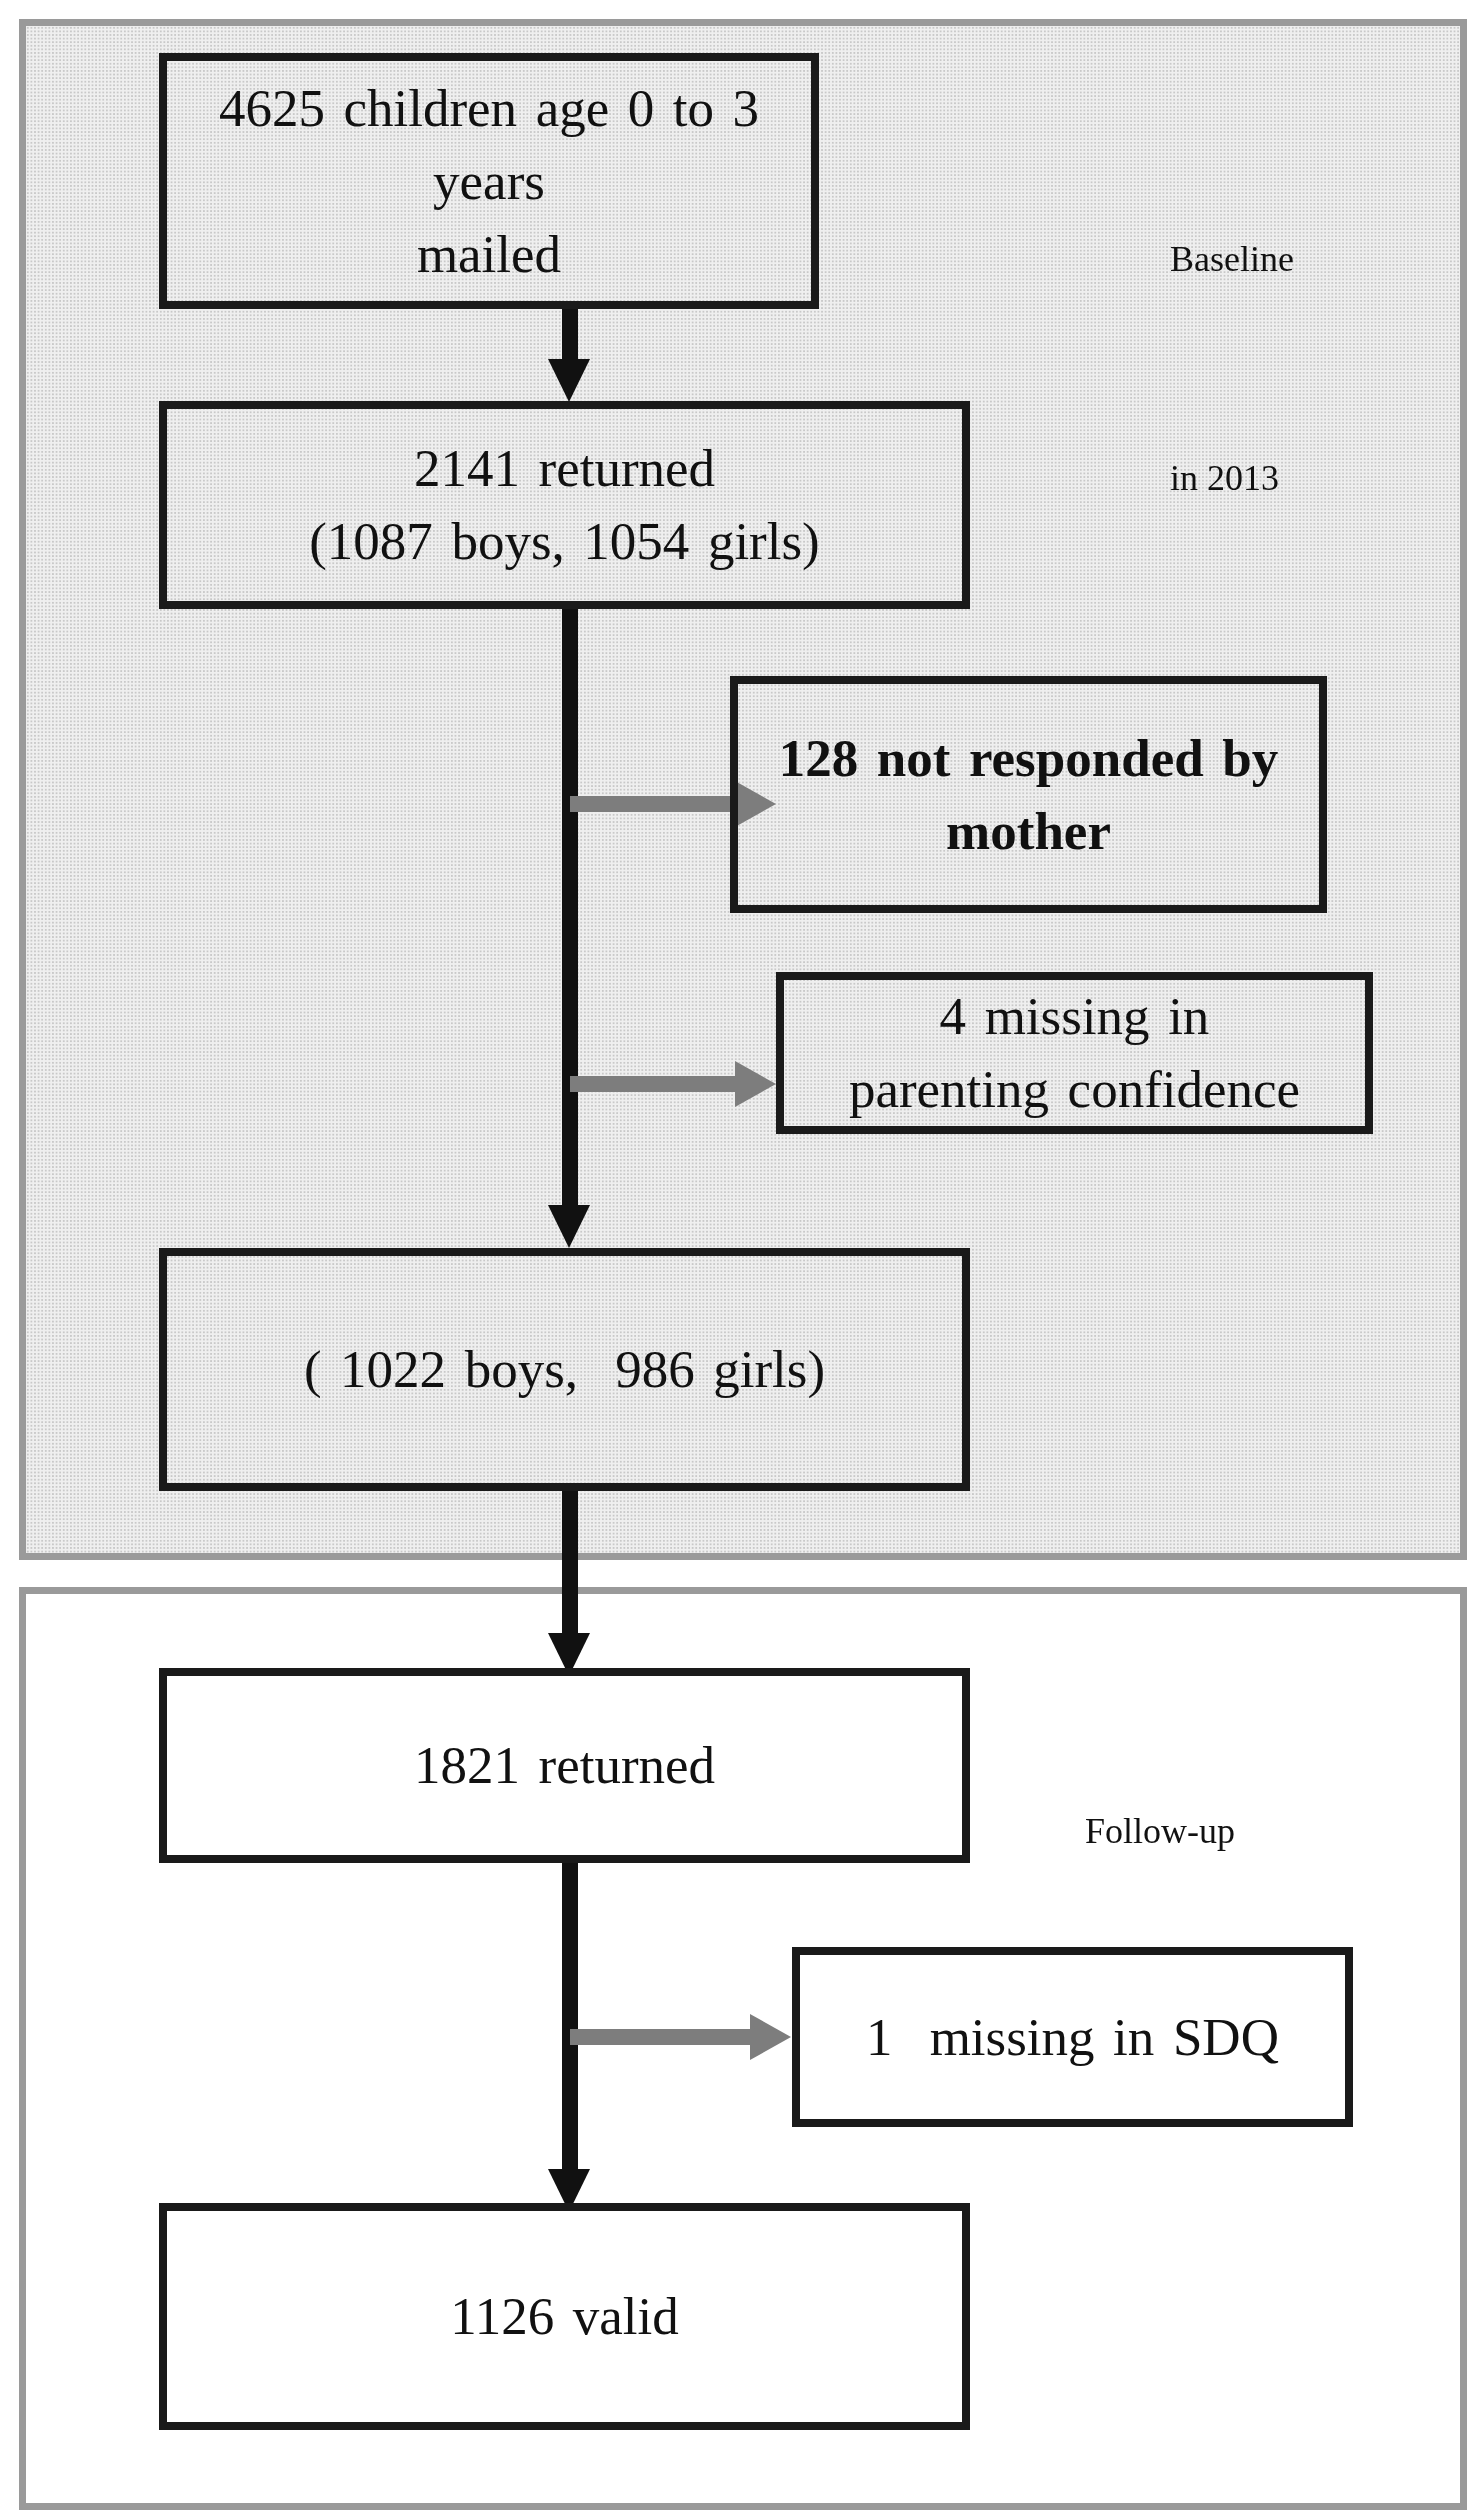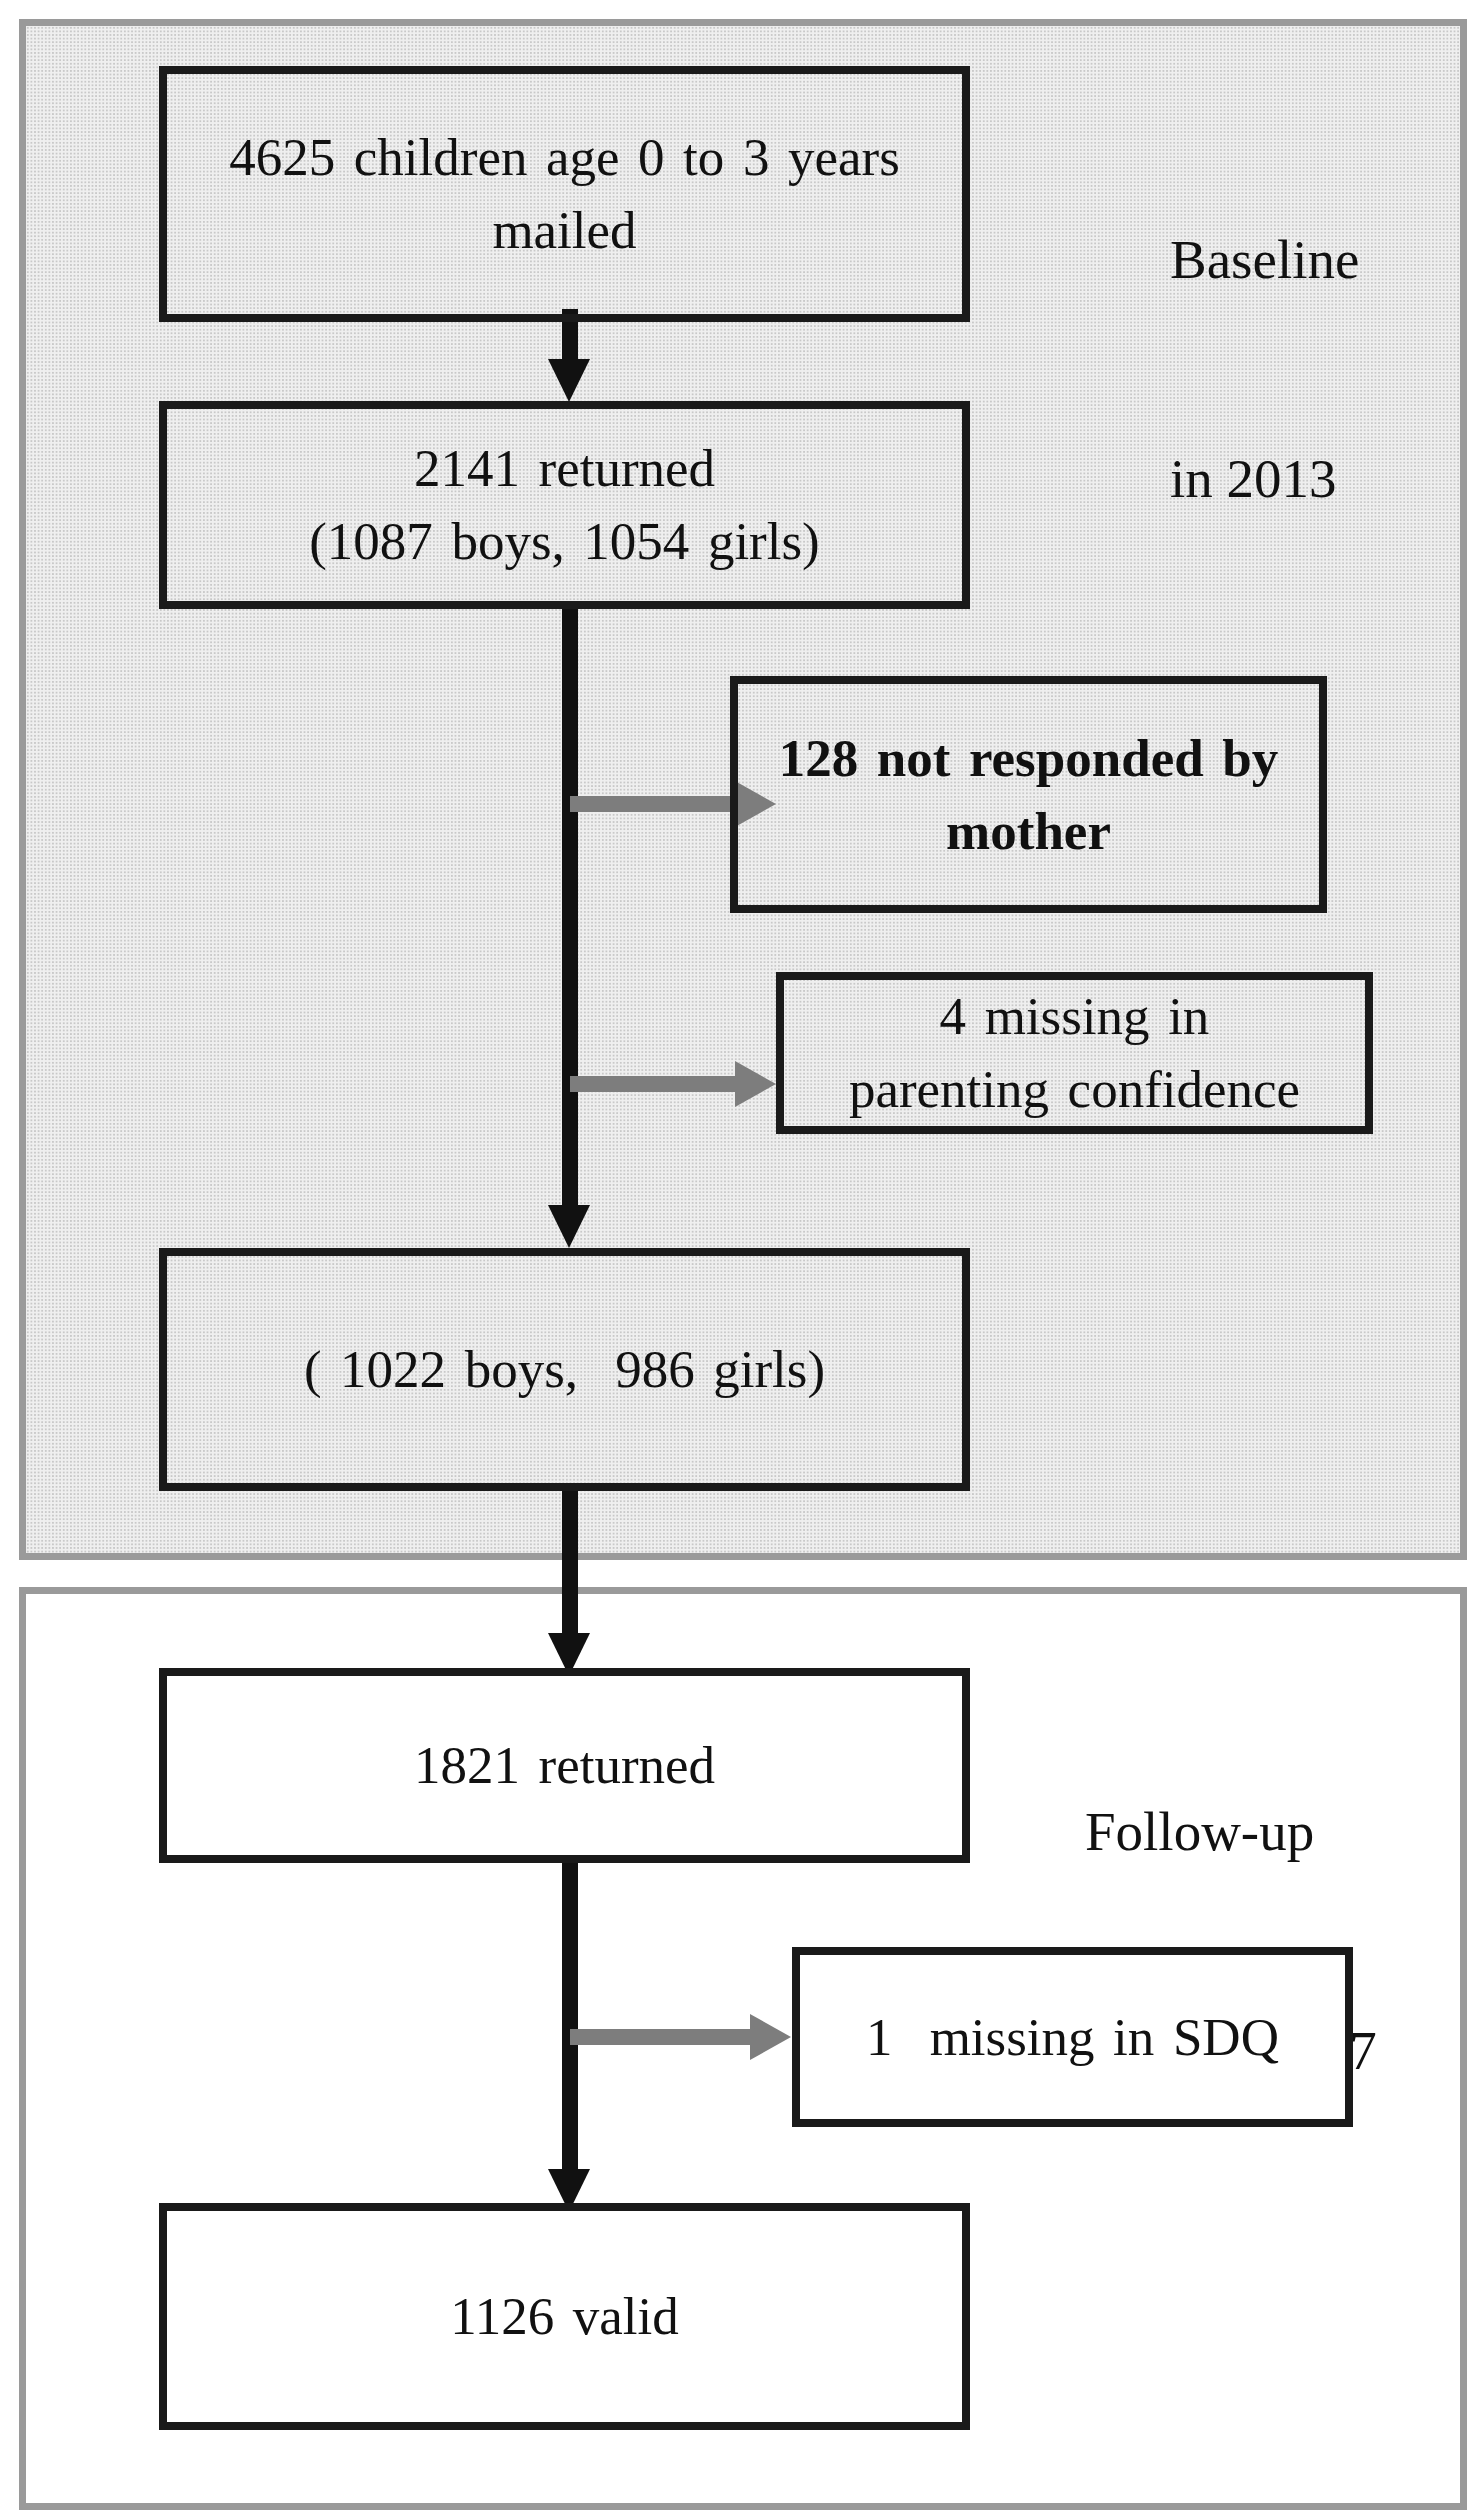--- a/index.html
+++ b/index.html
@@ -13,37 +13,37 @@
   .panel{position:absolute;box-sizing:border-box;border:7.2px solid var(--panel-border,#9a9a9a);}
   .panel-baseline{
     left:19px;top:19px;width:1448px;height:1541px;
     background-color:#efefef;
     background-image:radial-gradient(var(--halftone-dot,#c9c9c9) 0.7px, transparent 0.8px);
     background-size:3.6px 3.6px;
   }
   .panel-followup{left:19px;top:1587px;width:1448px;height:923px;background:#ffffff;}
   .panel-label{
     position:absolute;
-    font-size:55px;line-height:73px;
+    font-size:36px;line-height:73px;
     white-space:pre-wrap;
   }
   .label-baseline{left:1170px;top:77px;}
   .label-followup{left:1085px;top:1649px;}
   .box{
     position:absolute;box-sizing:border-box;
     border:8.4px solid var(--box-border,#1a1a1a);
     display:flex;flex-direction:column;justify-content:center;align-items:center;
     text-align:center;
     font-size:53px;line-height:73px;
     word-spacing:0.10em;
   }
   .box-line{white-space:pre-wrap;}
   .box-transparent{background:transparent;}
   .box-white{background:#ffffff;}
-  .bx-mailed          {left:159px; top:66px;   width:811px; height:256px;}
+  .bx-mailed          {left:159px; top:53px;   width:660px; height:256px;}
   .bx-returned-base   {left:159px; top:401px;  width:811px; height:208px;}
   .bx-not-responded   {left:730px;top:676px; width:597px;  height:237px;font-weight:bold;}
   .bx-missing-conf    {left:776px;top:972px; width:597px;  height:162px;}
   .bx-valid-base      {left:159px; top:1248px; width:811px; height:243px;}
   .bx-returned-follow {left:159px; top:1668px; width:811px; height:195px;}
   .bx-missing-sdq     {left:792px;top:1947px; width:561px;  height:180px;}
   .bx-valid-follow    {left:159px; top:2203px; width:811px; height:227px;justify-content:center;}
 
   
   .varrow-shaft{position:absolute;width:15.6px;background:var(--arrow-black,#111111);}

